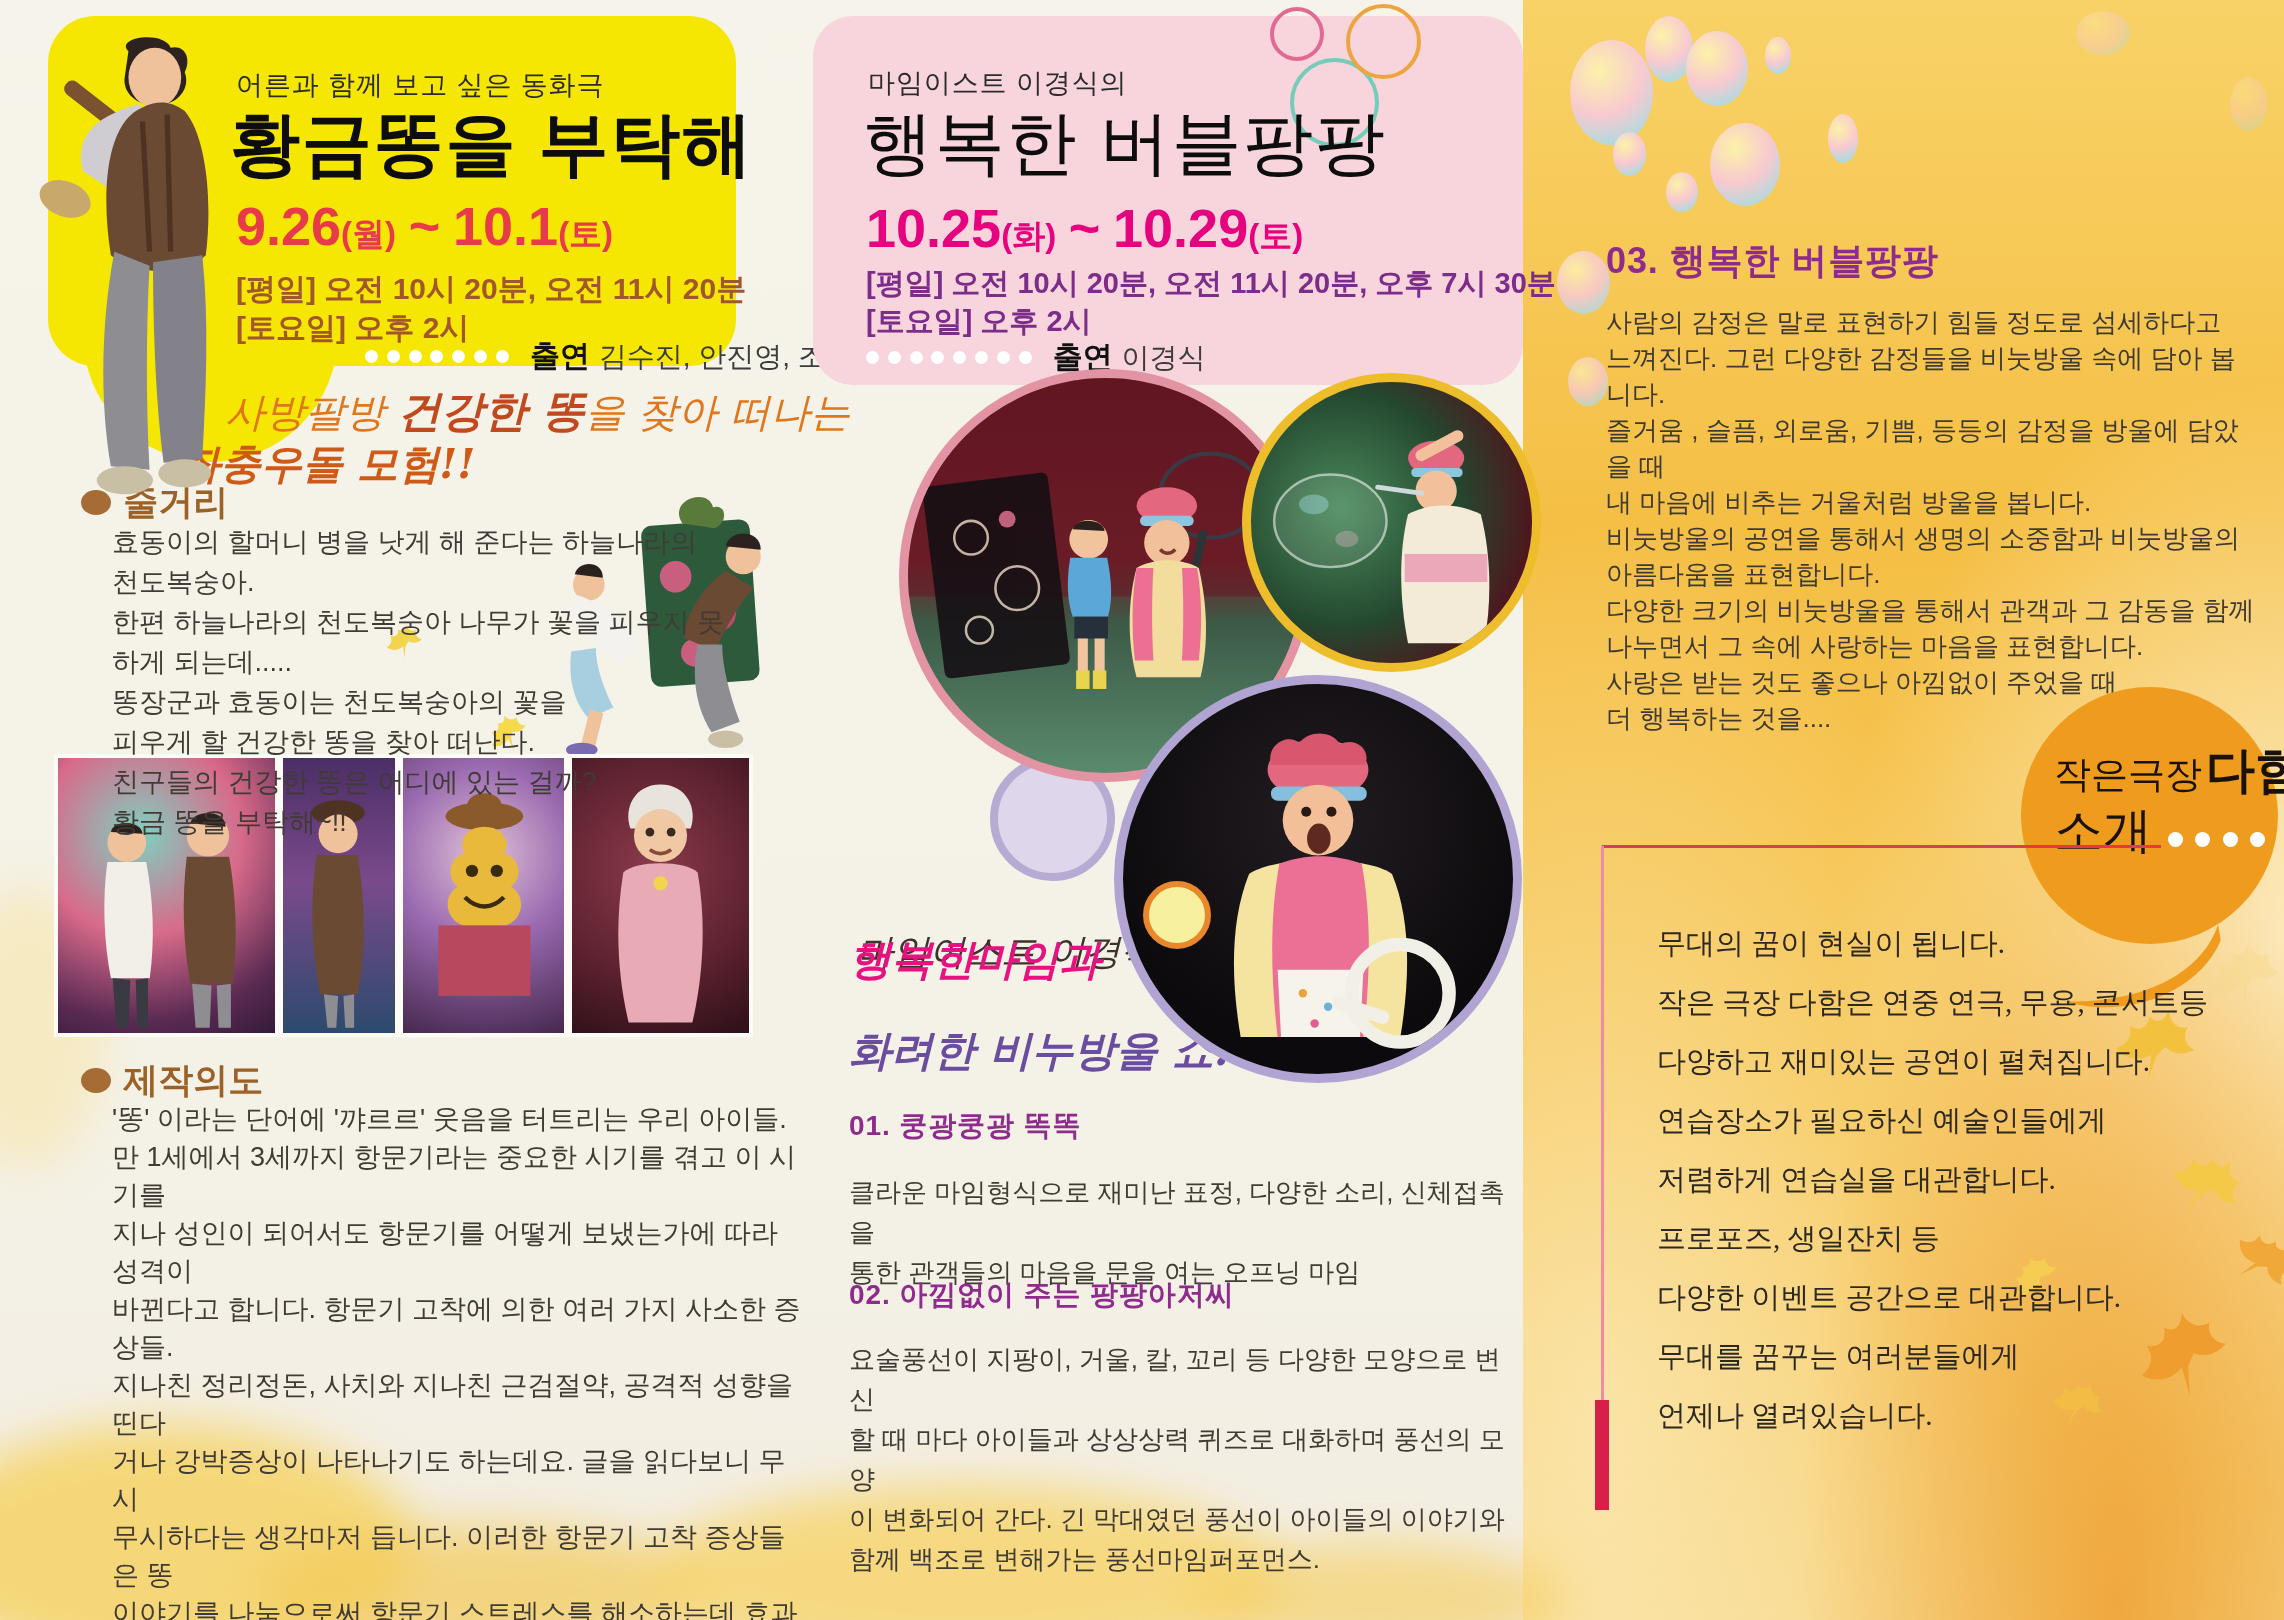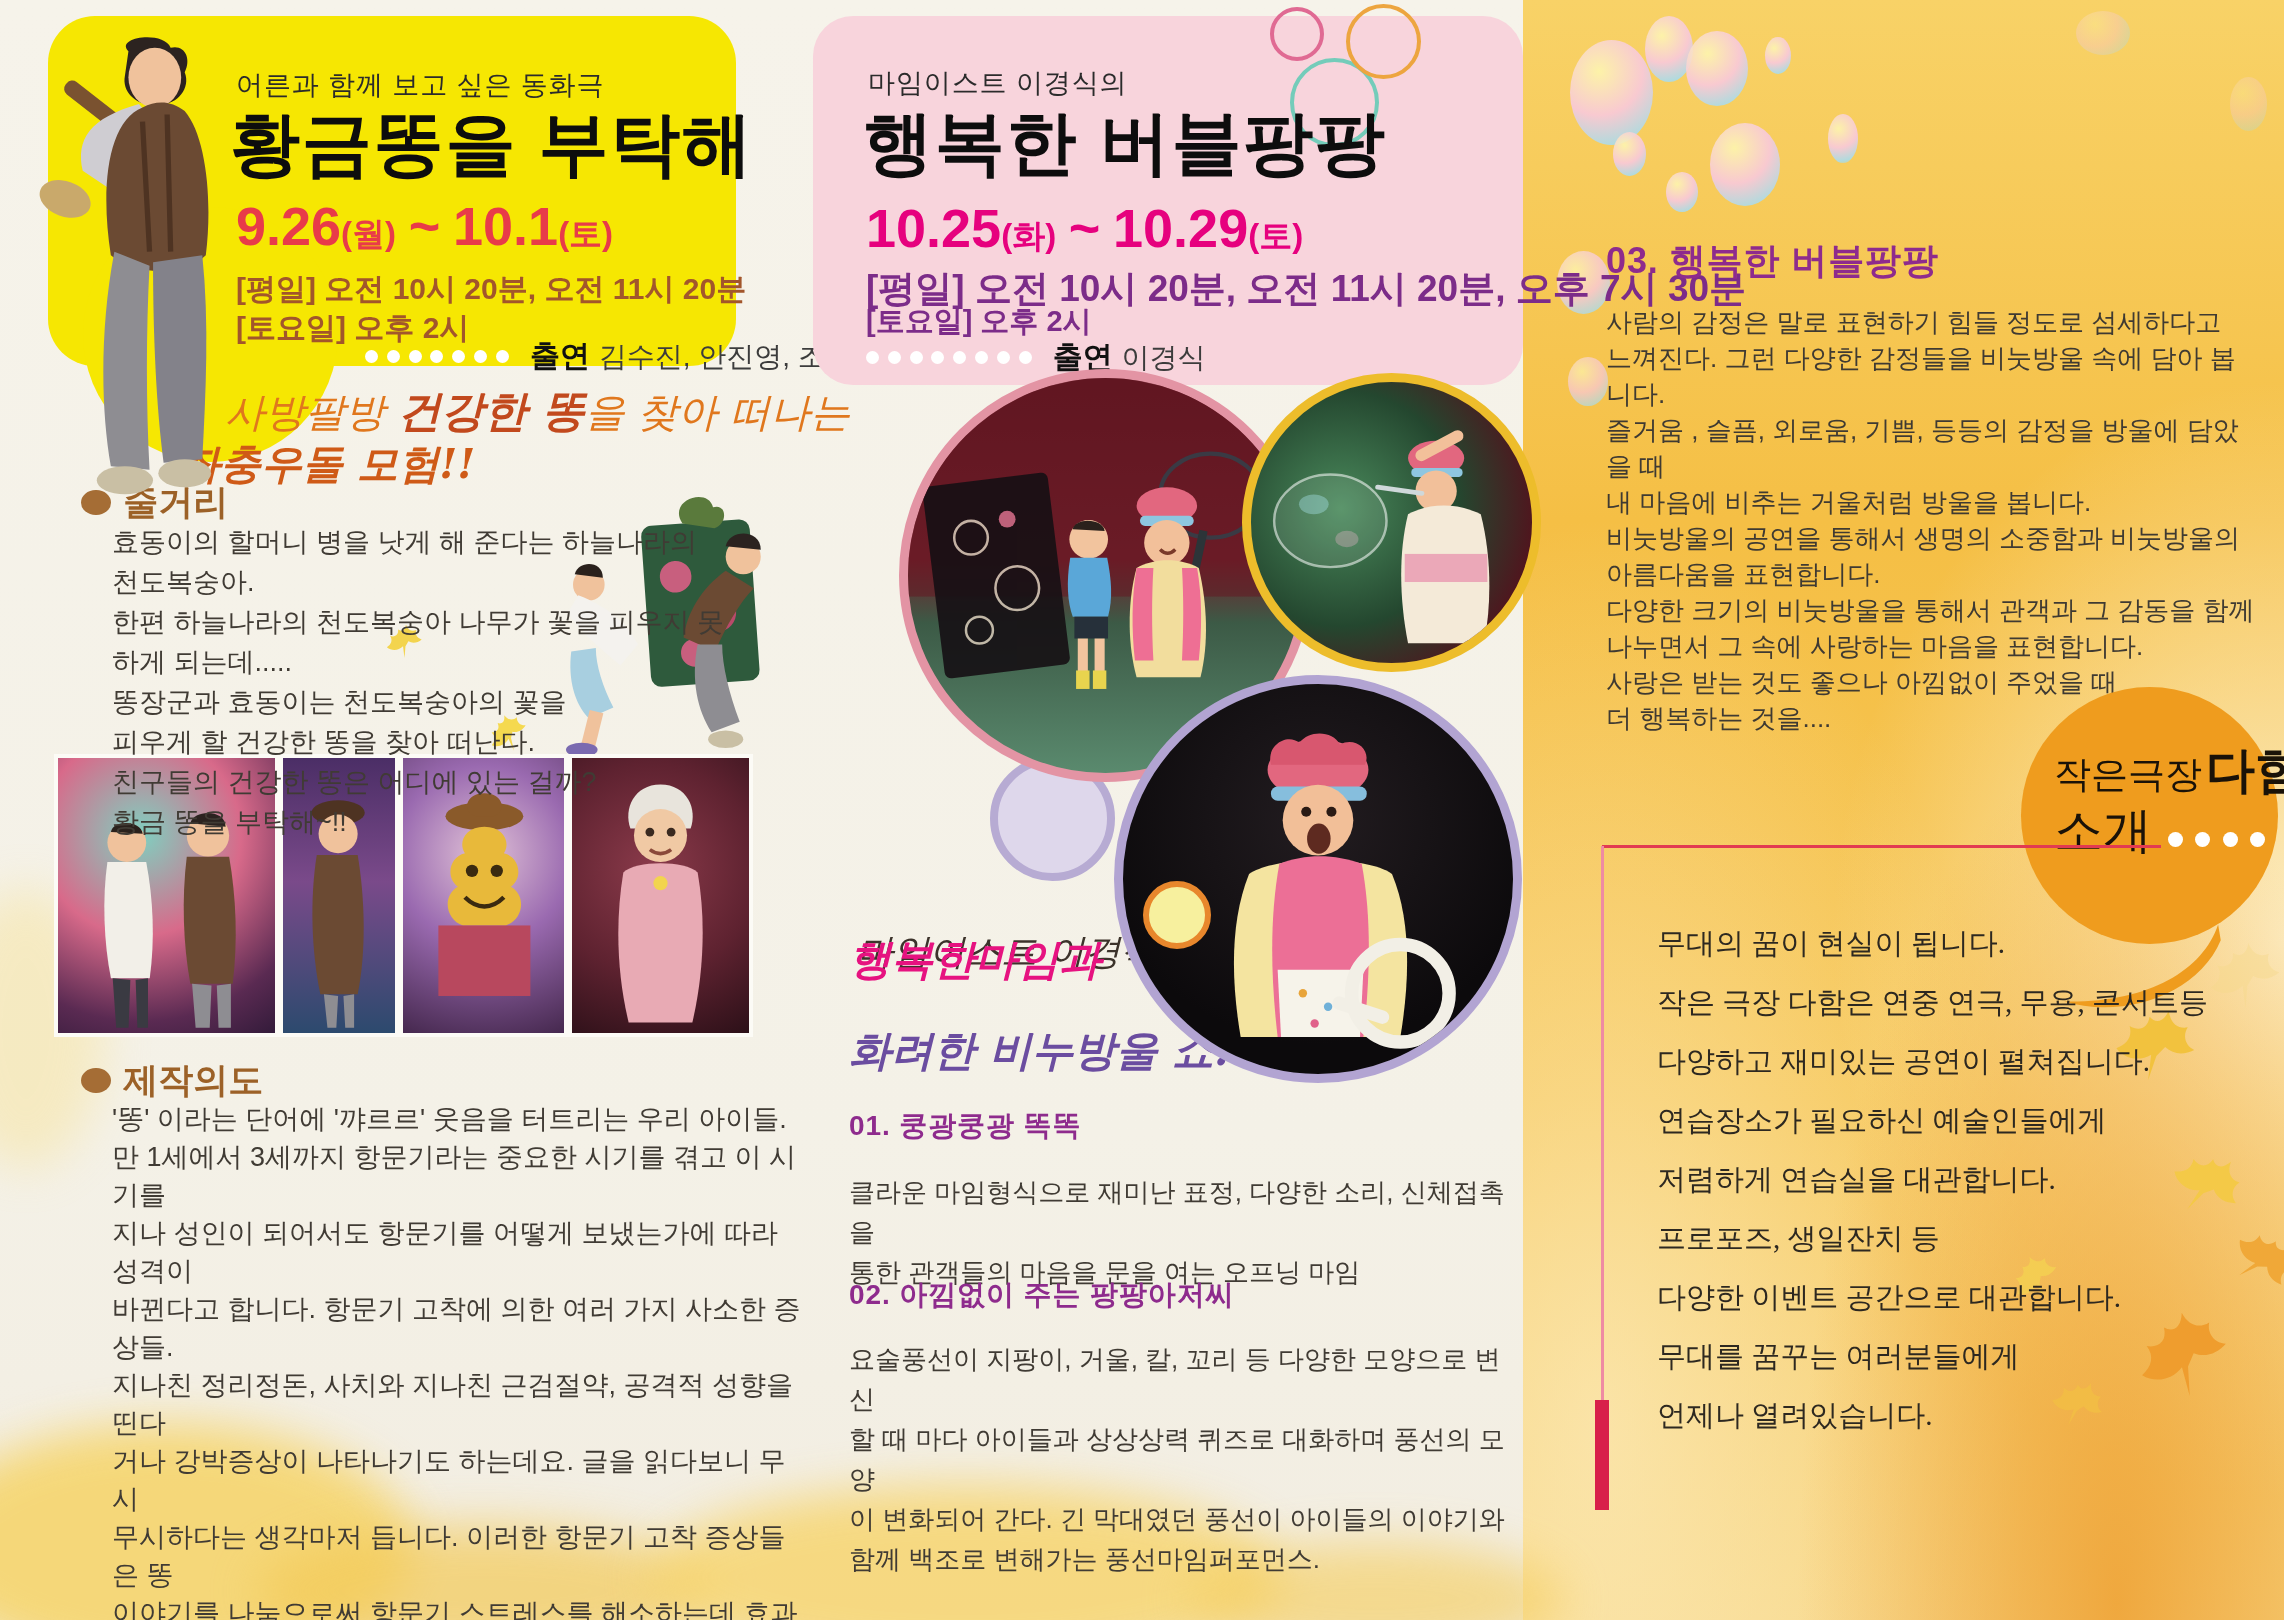--- a/index.html
+++ b/index.html
@@ -44,24 +44,24 @@
   .strip{left:54px;top:754px;display:flex;z-index:2;}
   .strip .ph{height:283px;border:4.4px solid #fcfbf6;box-sizing:border-box;}
   .ph1{width:225px;background:radial-gradient(circle at 38% 28%,#7fd0c0 0%,#d86a8a 42%,#5a2a52 78%,#331b3a 100%);}
   .ph2{width:120px;background:linear-gradient(180deg,#4b2e66 0%,#7a4a8a 45%,#2c4a6e 100%);}
   .ph3{width:169px;background:radial-gradient(circle at 50% 35%,#e0c1d6 0%,#9a6ab0 45%,#45284e 100%);}
   .ph4{width:185px;background:radial-gradient(circle at 45% 40%,#8a3a4a 0%,#5e2230 55%,#2c1018 100%);}
 
   
   .card2{left:813px;top:16px;width:710px;height:369px;background:#f8d4dc;border-radius:40px;}
   .sub2{left:868px;top:65px;font-size:27px;color:#2b2b2b;letter-spacing:0.9px;}
-  .title2{left:863px;top:97px;font-size:70px;font-weight:700;color:#0d0d0d;letter-spacing:1.8px;}
+  .title2{left:863px;top:97px;font-size:70px;font-weight:400;color:#0d0d0d;letter-spacing:1.8px;}
   .date2{left:866px;top:197px;color:#e6017e;}
   .sched2{color:#7c2c89;}
-  .sched2a{left:866px;top:264px;font-size:37px;}
+  .sched2a{left:866px;top:264px;font-size:29px;}
   .sched2b{left:866px;top:302px;font-size:29px;}
   .castrow2{left:866px;top:337px;}
 
   .ring{border-radius:50%;background:transparent;}
 
   
   .circ{border-radius:50%;overflow:hidden;box-sizing:border-box;}
   .circ1{left:899px;top:369px;width:413px;height:413px;border:9.7px solid #e394a4;
          background:linear-gradient(180deg,#5d1520 0%,#72202b 46%,#3c5a46 62%,#5a8a6e 100%);}
   .circ2{left:1242px;top:373px;width:299px;height:299px;border:9.7px solid #edbd2b;

